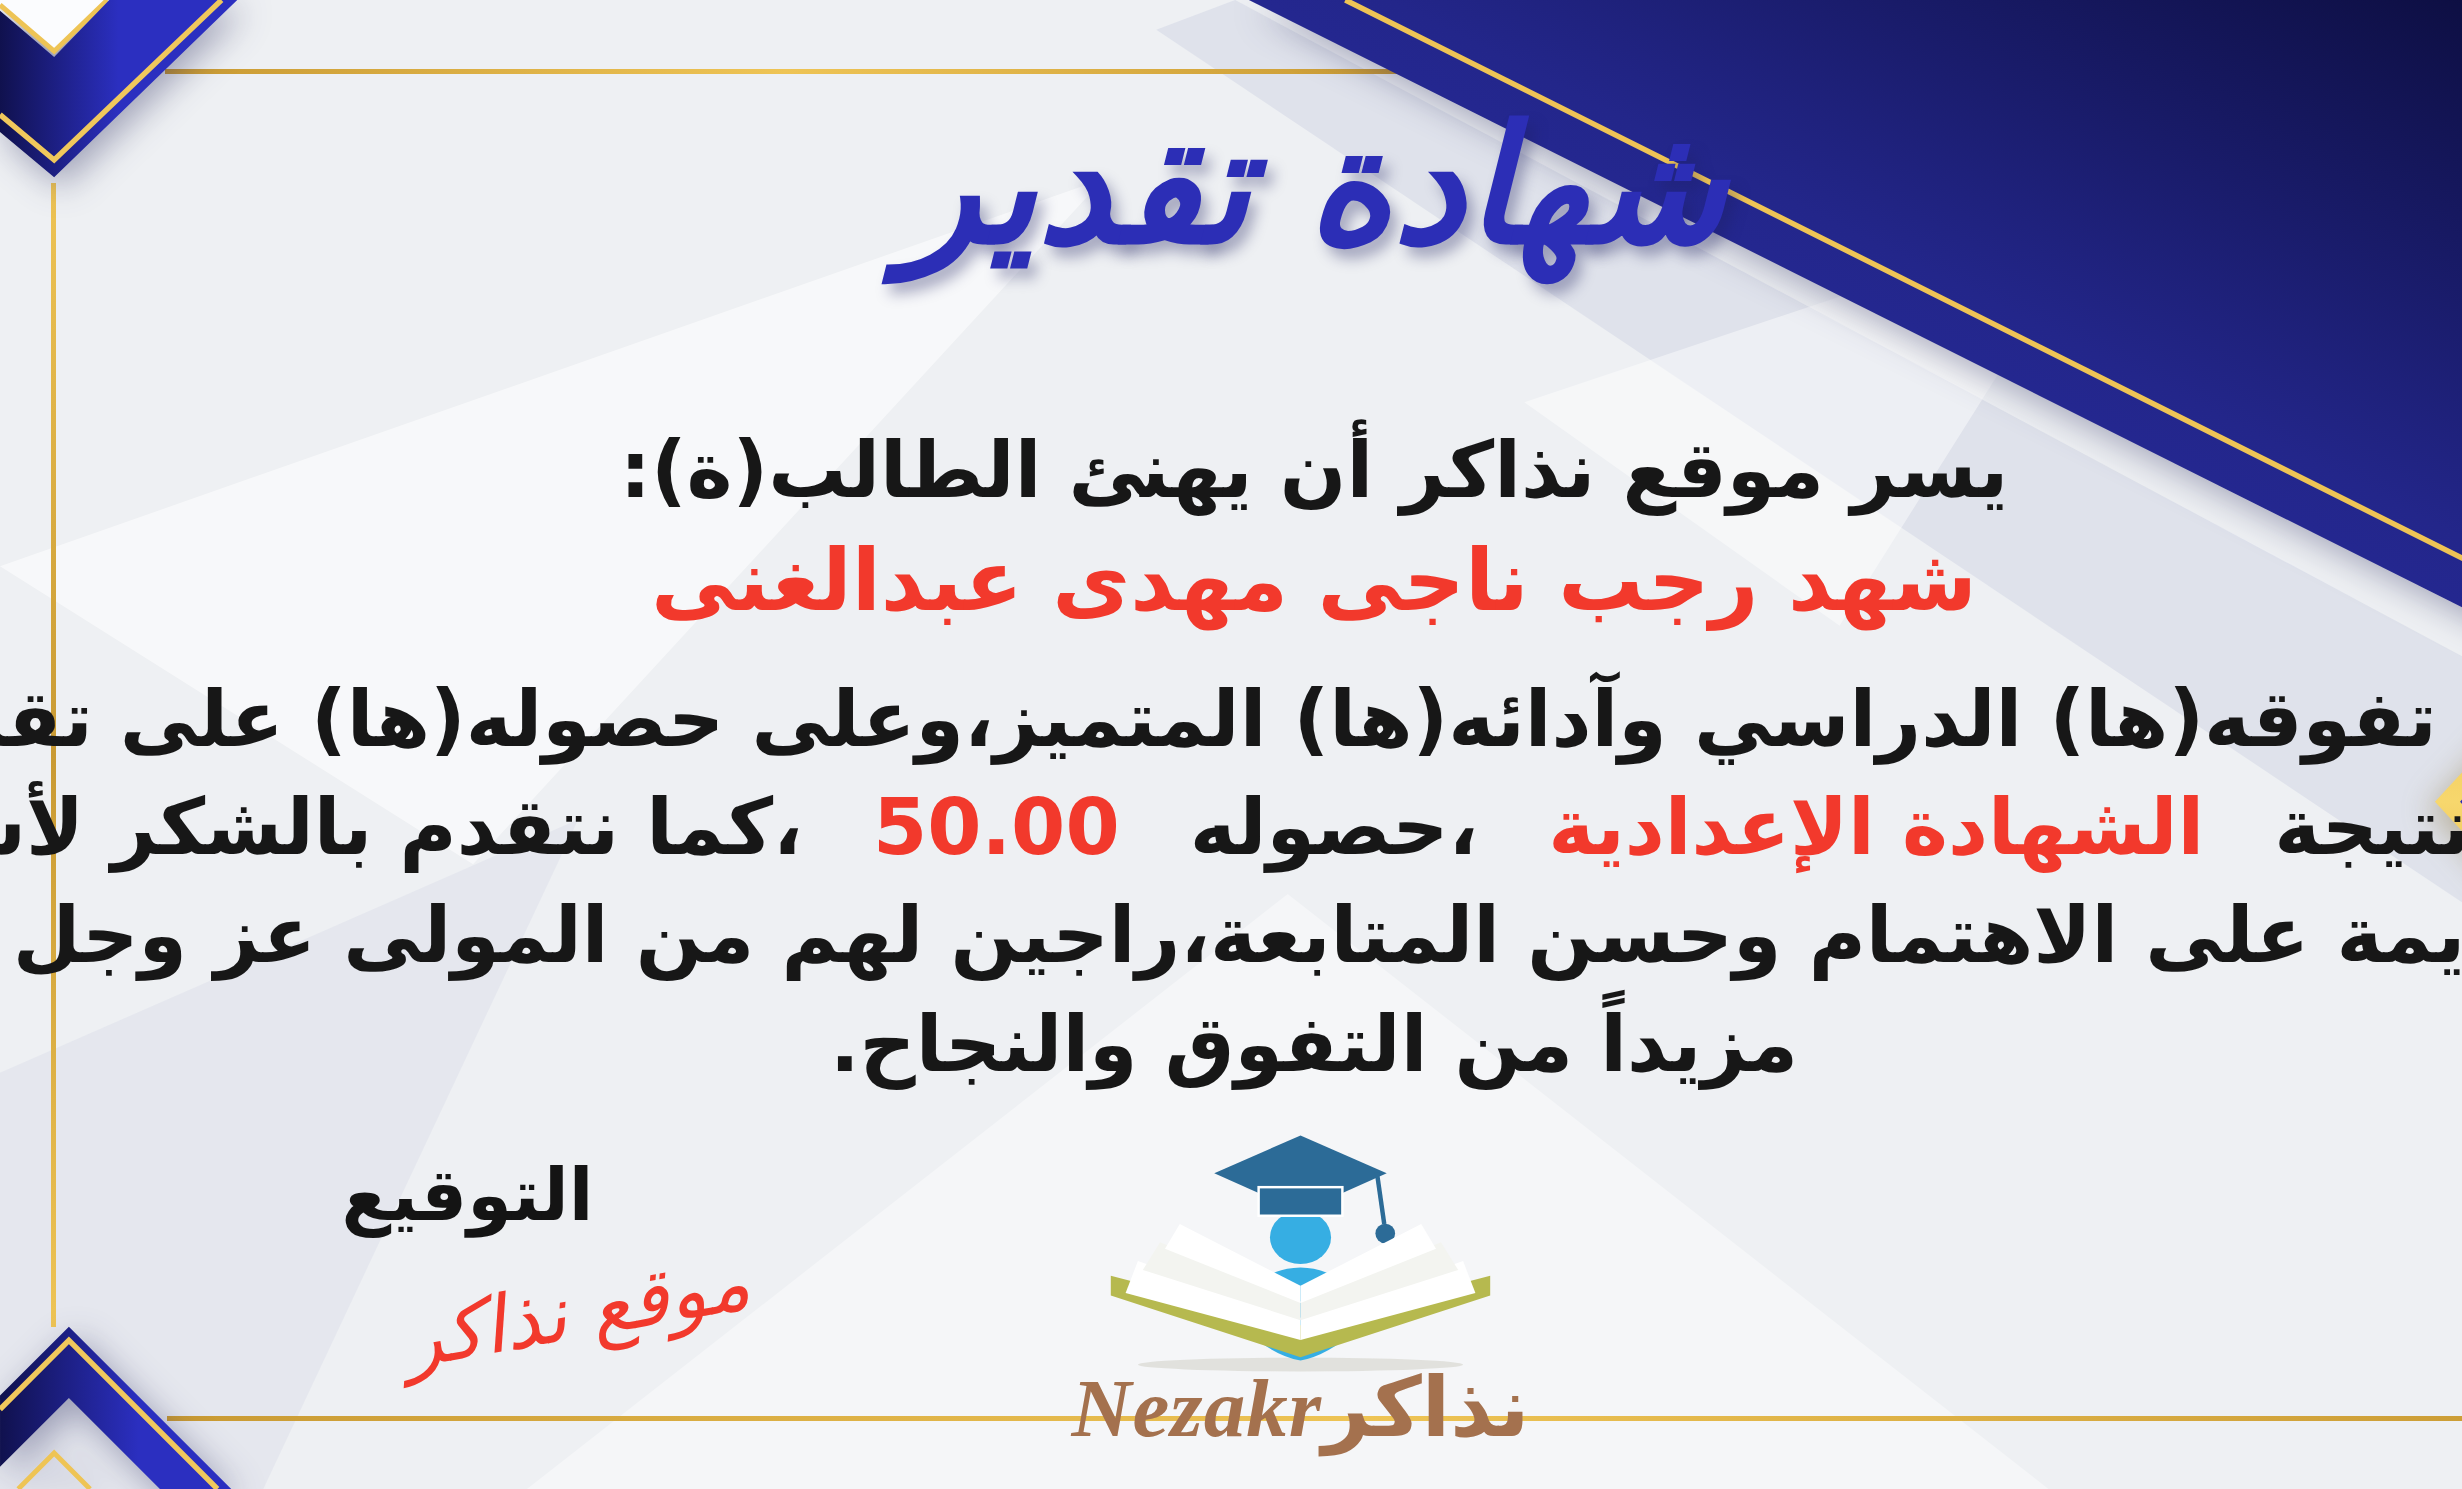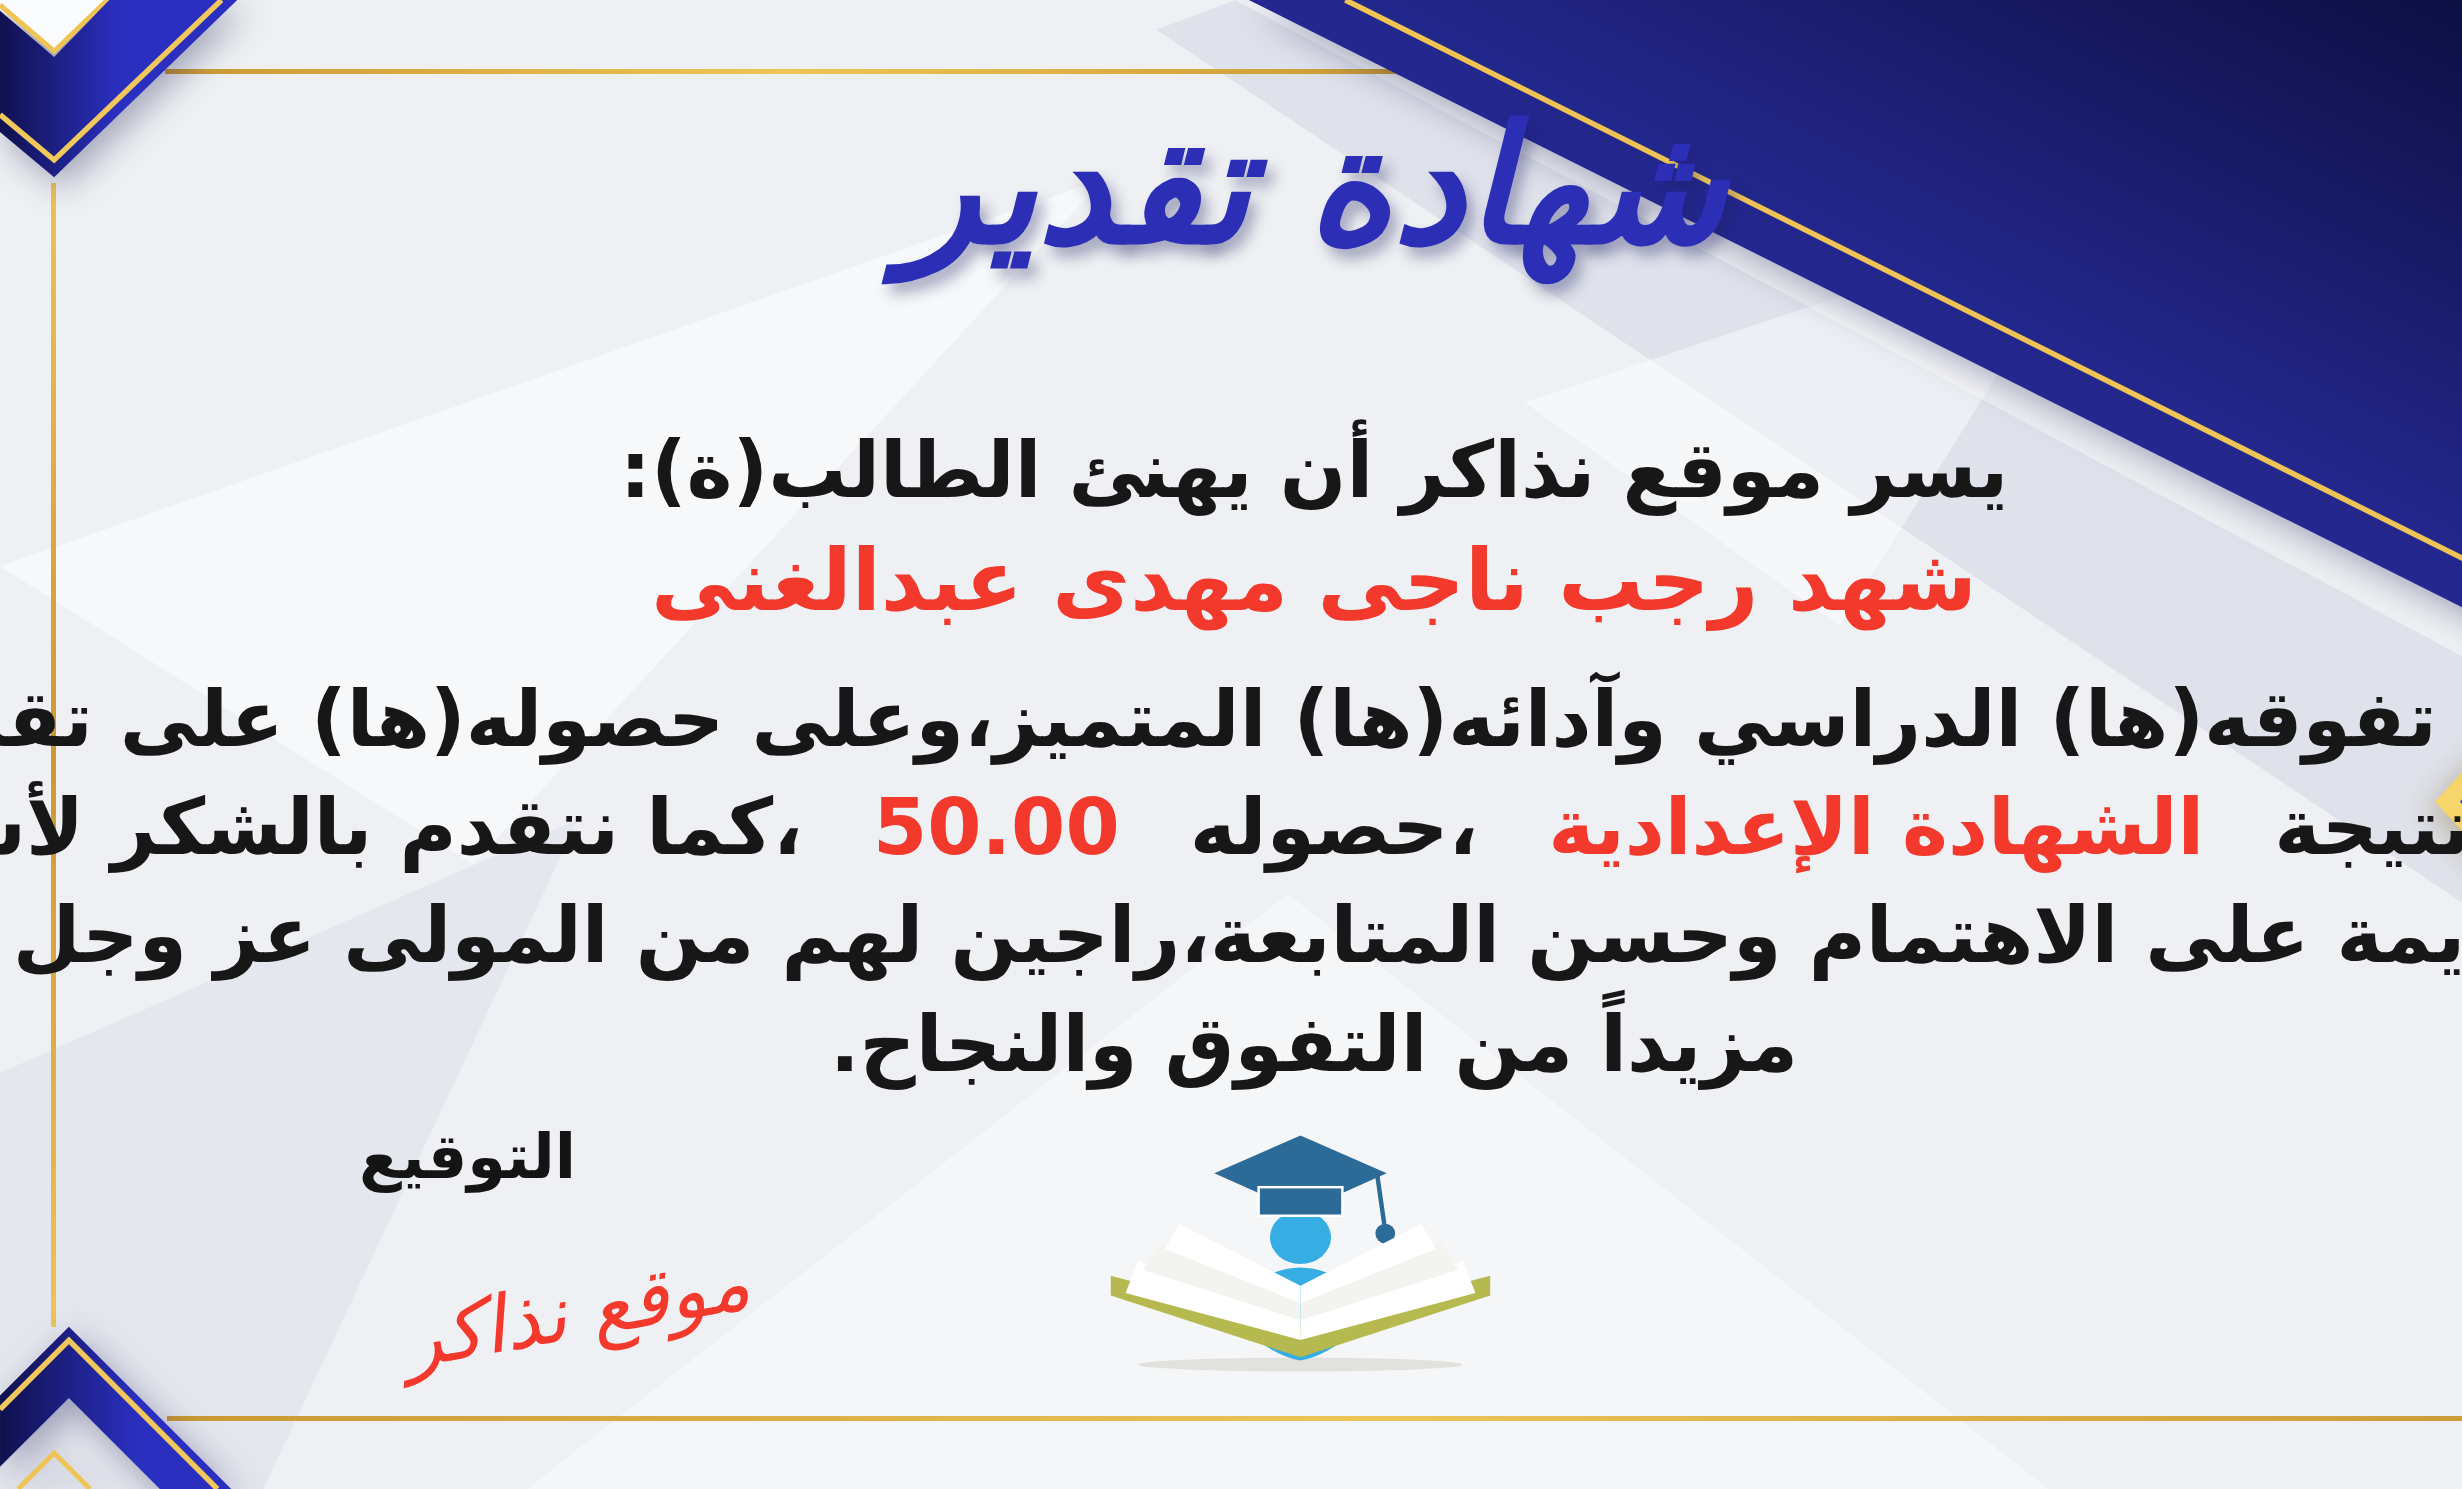--- a/index.html
+++ b/index.html
@@ -39,22 +39,22 @@
   }
   .l-intro{top:425px;}
   .l-name{top:531px;font-size:85px;color:#f2392c;}
   .l-3{top:674px;}
   .l-4{top:782px;}
   .l-5{top:890px;}
   .l-6{top:999px;}
   .red{color:#f2392c;}
   .gap-both{margin-right:.9em;margin-left:.9em;}
   .sig-label{
-    position:absolute;left:315px;top:1120px;width:305px;text-align:center;
-    direction:rtl;font-size:62px;font-weight:bold;color:#141414;
+    position:absolute;left:315px;top:1153px;width:305px;text-align:center;
+    direction:rtl;font-size:72px;font-weight:bold;color:#141414;
   }
   .sig-script{
     position:absolute;left:305px;top:1266px;width:542px;text-align:center;
     direction:rtl;font-size:78px;font-style:italic;color:#f2392c;
     transform:rotate(-10deg);white-space:nowrap;
   }
   
   .logo{position:absolute;left:1064px;top:1128px;width:473px;height:276px;}
   .logo-text{
     position:absolute;left:1064px;top:1359px;width:473px;text-align:center;
@@ -166,15 +166,18 @@
       <polygon points="95,300 480,400 865,300 865,340 480,465 95,340" fill="#b6b94f"></polygon>
       <polygon points="150,270 480,385 480,430 125,335" fill="#ffffff"></polygon>
       <polygon points="810,270 480,385 480,430 835,335" fill="#ffffff"></polygon>
       <polygon points="195,232 480,352 480,390 160,288" fill="#f3f4f0"></polygon>
       <polygon points="765,232 480,352 480,390 800,288" fill="#f3f4f0"></polygon>
       <polygon points="235,195 480,320 480,355 205,245" fill="#ffffff"></polygon>
       <polygon points="725,195 480,320 480,355 755,245" fill="#ffffff"></polygon>
     </g>
   </svg>
 
+  <div class="logo-text">
+    <span>نذاكر</span><span class="latin">Nezakr</span>
+  </div>
 
 </div>
 
 
 </body></html>

